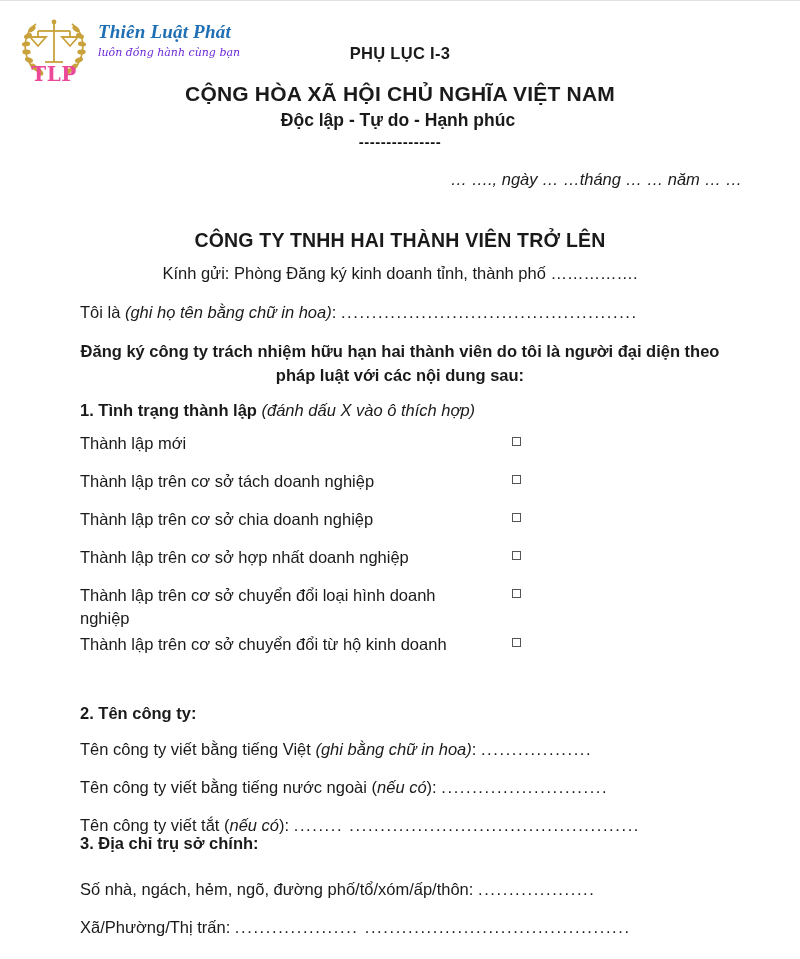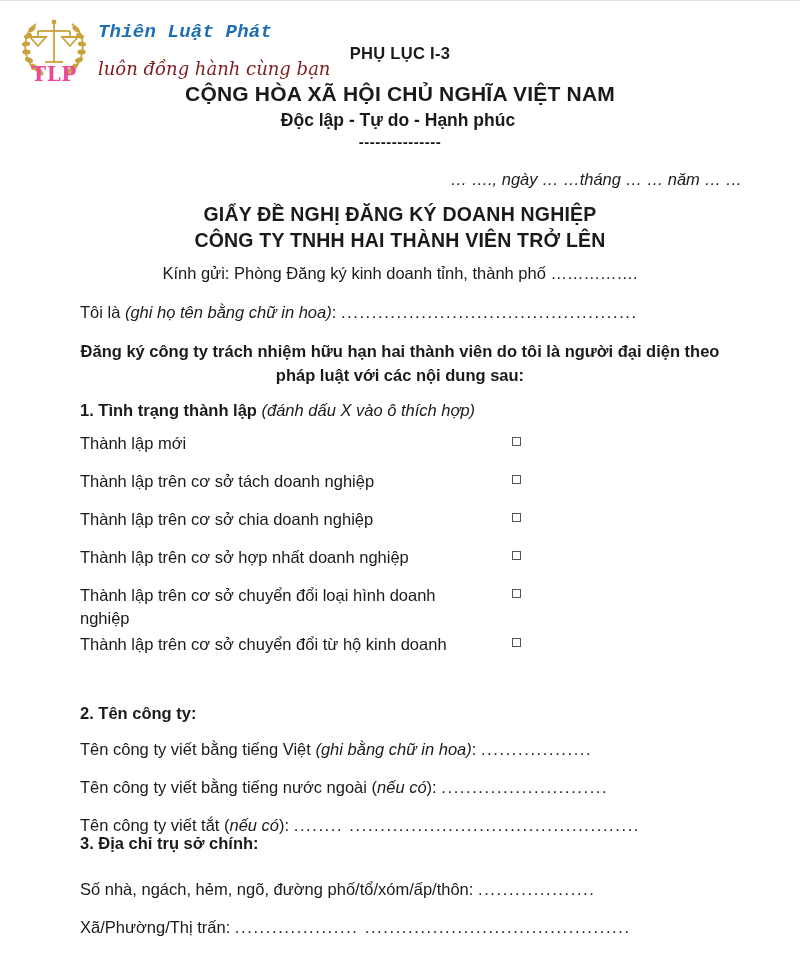--- a/index.html
+++ b/index.html
@@ -44,36 +44,36 @@
     height: 78px;
     position: relative;
     flex: 0 0 auto;
   }
   .logo-mark svg { display: block; }
   .logo-text {
     margin-left: 4px;
     padding-top: 12px;
   }
   .brand-name {
-    font-family: Liberation Mono, monospace;
+    font-family: Liberation Serif, serif;
     font-style: italic;
     font-weight: bold;
     font-size: 19px;
     color: #1f6fb5;
     letter-spacing: 0.2px;
     white-space: nowrap;
     line-height: 1.1;
   }
   .brand-tagline {
     font-family: "DejaVu Serif", serif;
     font-style: italic;
-    font-size: 18px;
-    color: #7f1d1d;
-    white-space: nowrap;
-    margin-top: 16px;
+    font-size: 11px;
+    color: #6d28d9;
+    white-space: nowrap;
+    margin-top: 4px;
     line-height: 1.1;
   }
 
   
   .doc-label {
     position: absolute;
     top: 44px;
     left: 0;
     width: 800px;
     text-align: center;
@@ -289,21 +289,20 @@
     </div>
   </div>
 
   <div class="doc-label">PHỤ LỤC I-3</div>
   <div class="national-title">CỘNG HÒA XÃ HỘI CHỦ NGHĨA VIỆT NAM</div>
   <div class="national-motto">Độc lập - Tự do - Hạnh phúc</div>
   <div class="divider-dashes">---------------</div>
 
   <div class="date-line">… …., ngày … …tháng … … năm … …</div>
 
-  <div class="main-title-1">GIẤY ĐỀ NGHỊ ĐĂNG KÝ DOANH NGHIỆP</div>
   <div class="main-title-2">CÔNG TY TNHH HAI THÀNH VIÊN TRỞ LÊN</div>
 
   <div class="addressee">Kính gửi: Phòng Đăng ký kinh doanh tỉnh, thành phố …………….</div>
 
   <div class="declarant">
     <span>Tôi là </span><span class="ital">(ghi họ tên bằng chữ in hoa)</span><span>: </span><span class="dots">................................................</span>
   </div>
 
   <div class="statement">Đăng ký công ty trách nhiệm hữu hạn hai thành viên do tôi là người đại diện theo pháp luật với các nội dung sau:</div>
 

